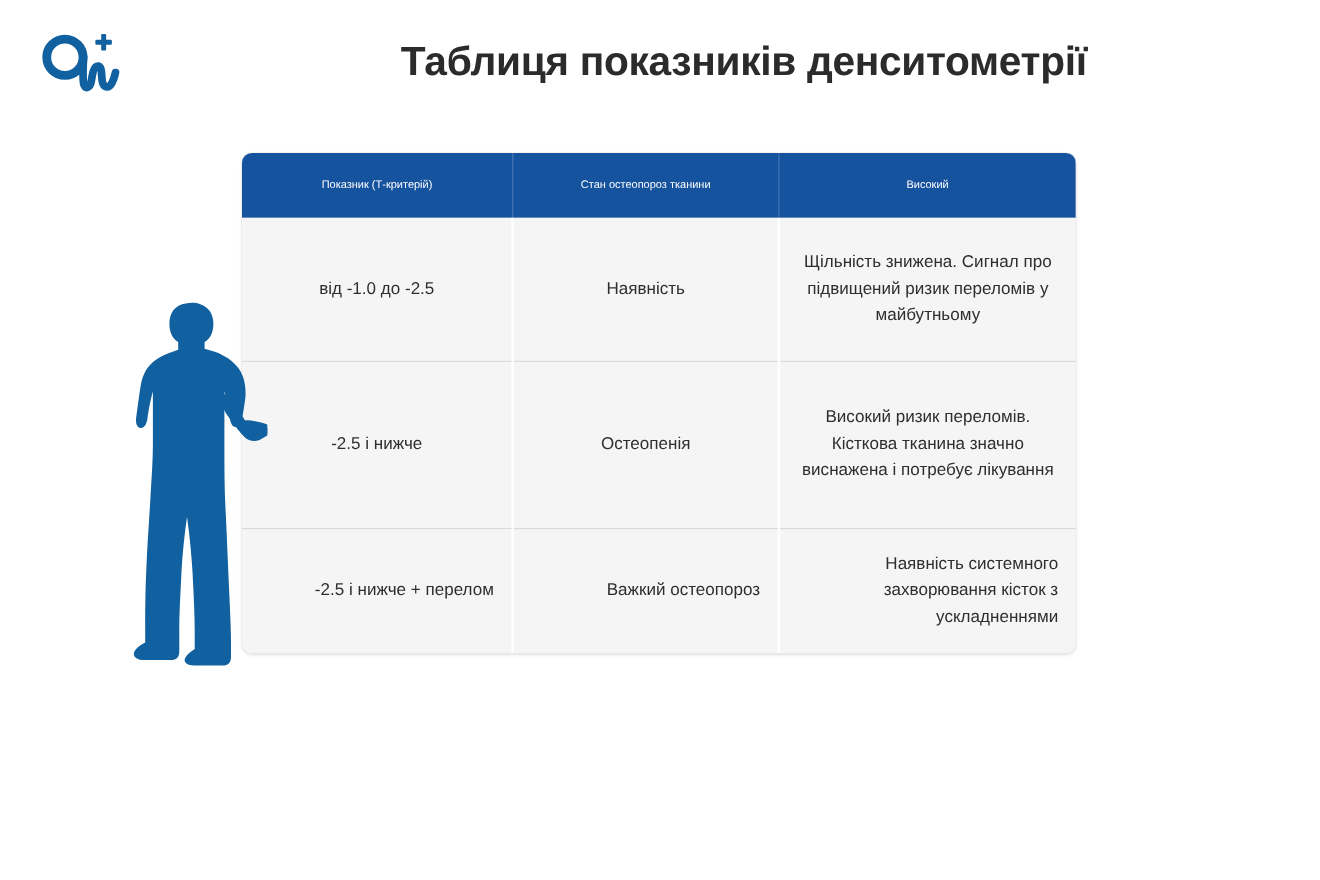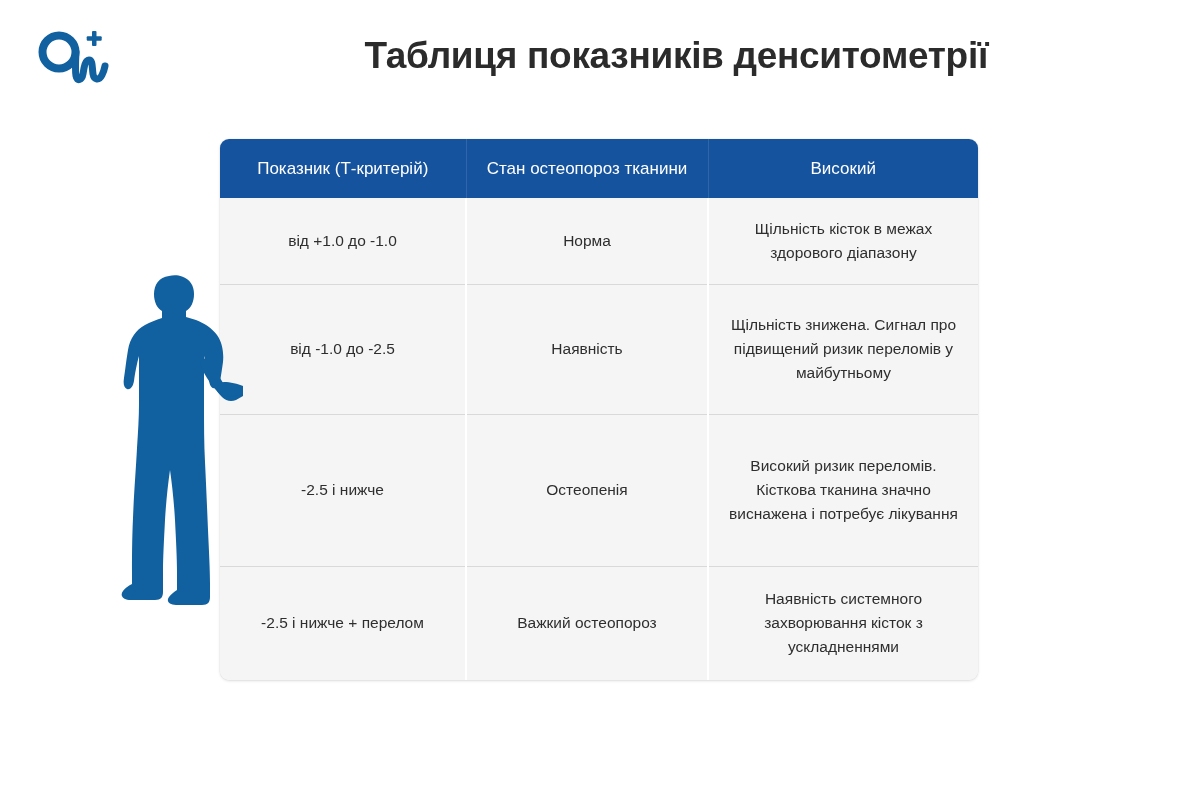--- a/index.html
+++ b/index.html
@@ -69,21 +69,21 @@
     border-collapse: collapse;
     table-layout: fixed;
   }
   .dens-table col.c1 { width: 246px; }
   .dens-table col.c2 { width: 242px; }
   .dens-table col.c3 { width: 270px; }
 
   .dens-table thead th {
     background: #16539e;
     color: #ffffff;
-    font-size: 17px;
+    font-size: 10px;
     font-weight: normal;
     height: 59px;
     vertical-align: middle;
     text-align: center;
     padding: 0 8px;
     border-right: 1.5px solid #2d66a9;
     box-sizing: border-box;
   }
   .dens-table thead th:last-child { border-right: none; }
 
@@ -93,21 +93,21 @@
     font-size: 15.5px;
     line-height: 1.55;
     text-align: center;
     vertical-align: middle;
     padding: 16px 16px;
     border-right: 2px solid #ffffff;
     border-bottom: 1px solid #d9d9d9;
     box-sizing: border-box;
   }
   .dens-table tbody td:last-child { border-right: none; }
-  .dens-table tbody tr:last-child td { border-bottom: none; }
+  .dens-table tbody tr:last-child td { border-bottom: none; text-align: right; }
 
   .r1 td { height: 86px; }
   .r2 td { height: 130px; }
   .r3 td { height: 152px; }
   .r4 td { height: 114px; }
 </style>
 </head>
 <body>
 
 <div class="logo">
@@ -168,25 +168,20 @@
         <col class="c3">
     </colgroup>
     <thead>
       <tr>
         <th>Показник (Т-критерій)</th>
         <th>Стан остеопороз тканини</th>
         <th>Високий</th>
       </tr>
     </thead>
     <tbody>
-      <tr class="r1">
-        <td>від +1.0 до -1.0</td>
-        <td>Норма</td>
-        <td>Щільність кісток в межах здорового діапазону</td>
-      </tr>
       <tr class="r2">
         <td>від -1.0 до -2.5</td>
         <td>Наявність</td>
         <td>Щільність знижена. Сигнал про підвищений ризик переломів у майбутньому</td>
       </tr>
       <tr class="r3">
         <td>-2.5 і нижче</td>
         <td>Остеопенія</td>
         <td>Високий ризик переломів. Кісткова тканина значно виснажена і потребує лікування</td>
       </tr>

